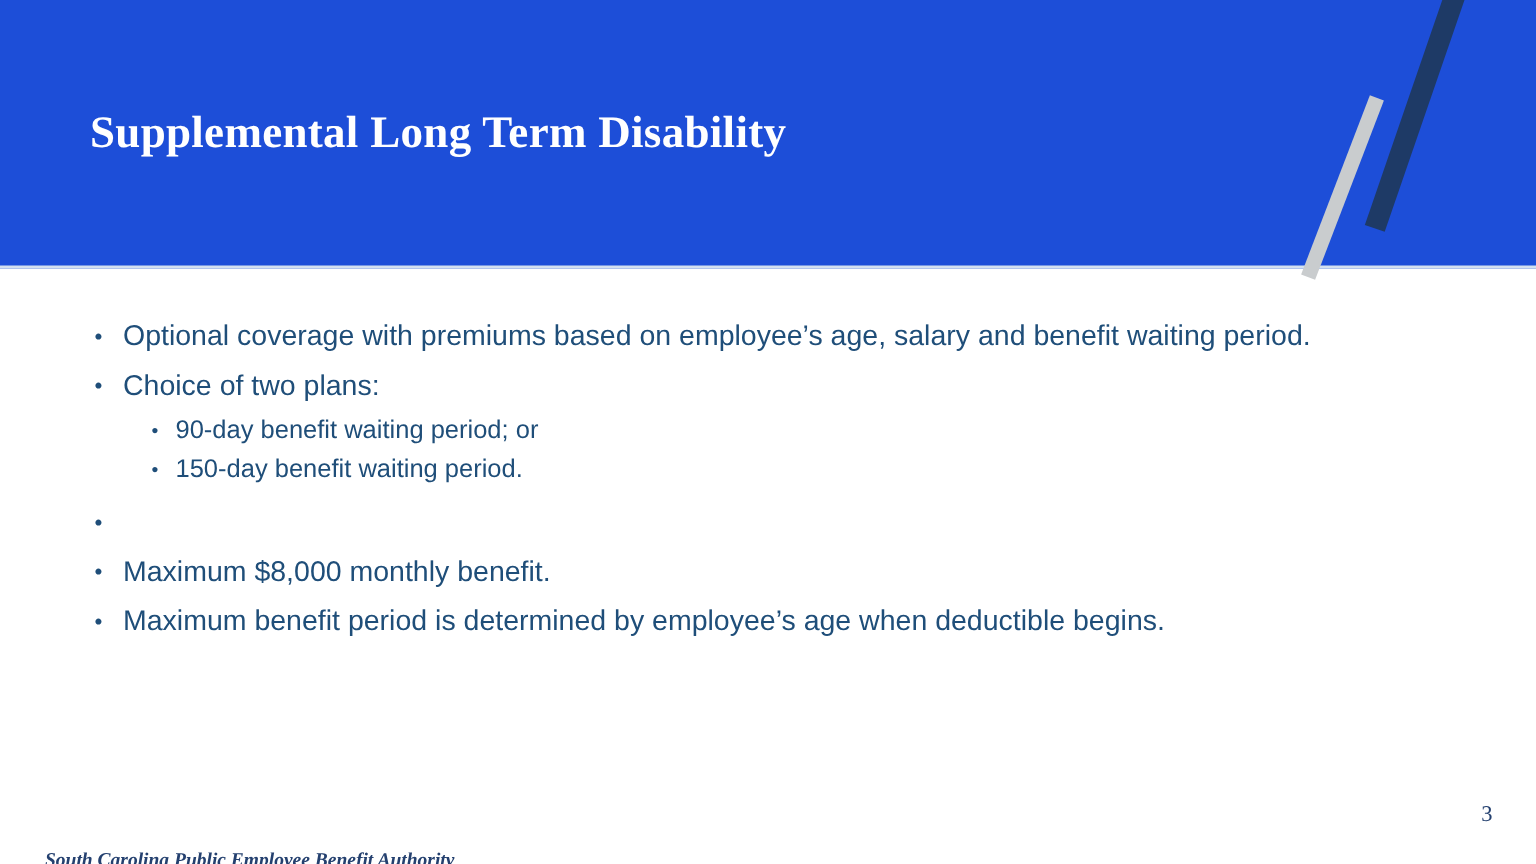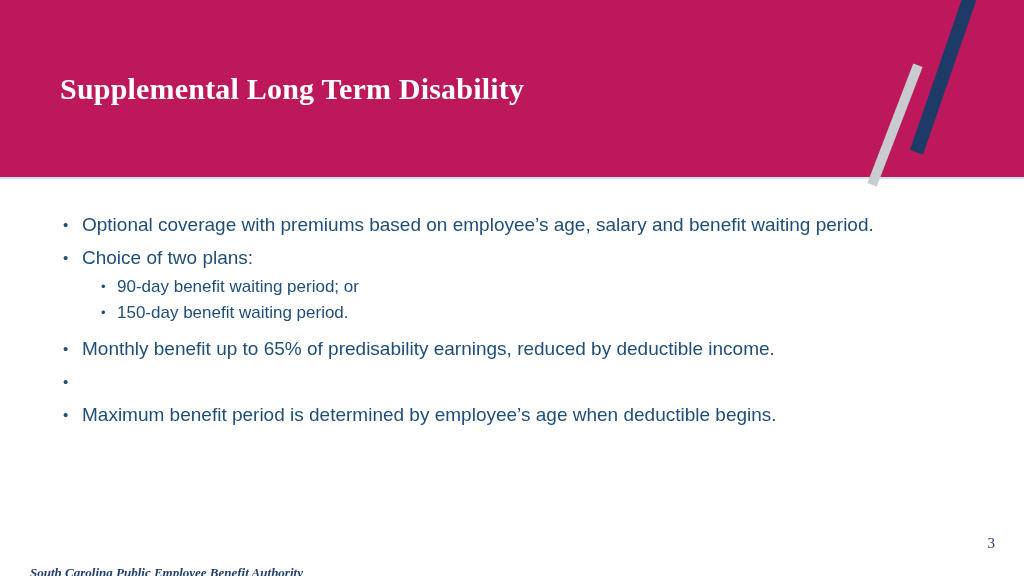--- a/index.html
+++ b/index.html
@@ -11,21 +11,21 @@
     background: #ffffff;
     overflow: hidden;
     font-family: "Liberation Sans", sans-serif;
   }
   
   .header-band {
     position: absolute;
     top: 0; left: 0;
     width: 1024px;
     height: 179px;
-    background: #be185d;
+    background: #1d4ed8;
     border-bottom: 2px solid #d4e1f0;
   }
   .slide-title {
     position: absolute;
     top: 72px;
     left: 60px;
     font-family: "Liberation Serif", serif;
     font-weight: bold;
     font-size: 30px;
     letter-spacing: 0.2px;
@@ -137,25 +137,25 @@
       <span class="text">90-day benefit waiting period; or</span>
     </div>
 
     <div class="bullet-item l2 l2-last">
       <span class="marker">•</span>
       <span class="text">150-day benefit waiting period.</span>
     </div>
 
     <div class="bullet-item l1">
       <span class="marker">•</span>
-      <span class="text">Monthly benefit up to 65% of predisability earnings, reduced by deductible income.</span>
     </div>
 
     <div class="bullet-item l1">
       <span class="marker">•</span>
+      <span class="text">Maximum $8,000 monthly benefit.</span>
     </div>
 
     <div class="bullet-item l1">
       <span class="marker">•</span>
       <span class="text">Maximum benefit period is determined by employee’s age when deductible begins.</span>
     </div>
 
   </div>
 
   <div class="footer-org">South Carolina Public Employee Benefit Authority</div>

